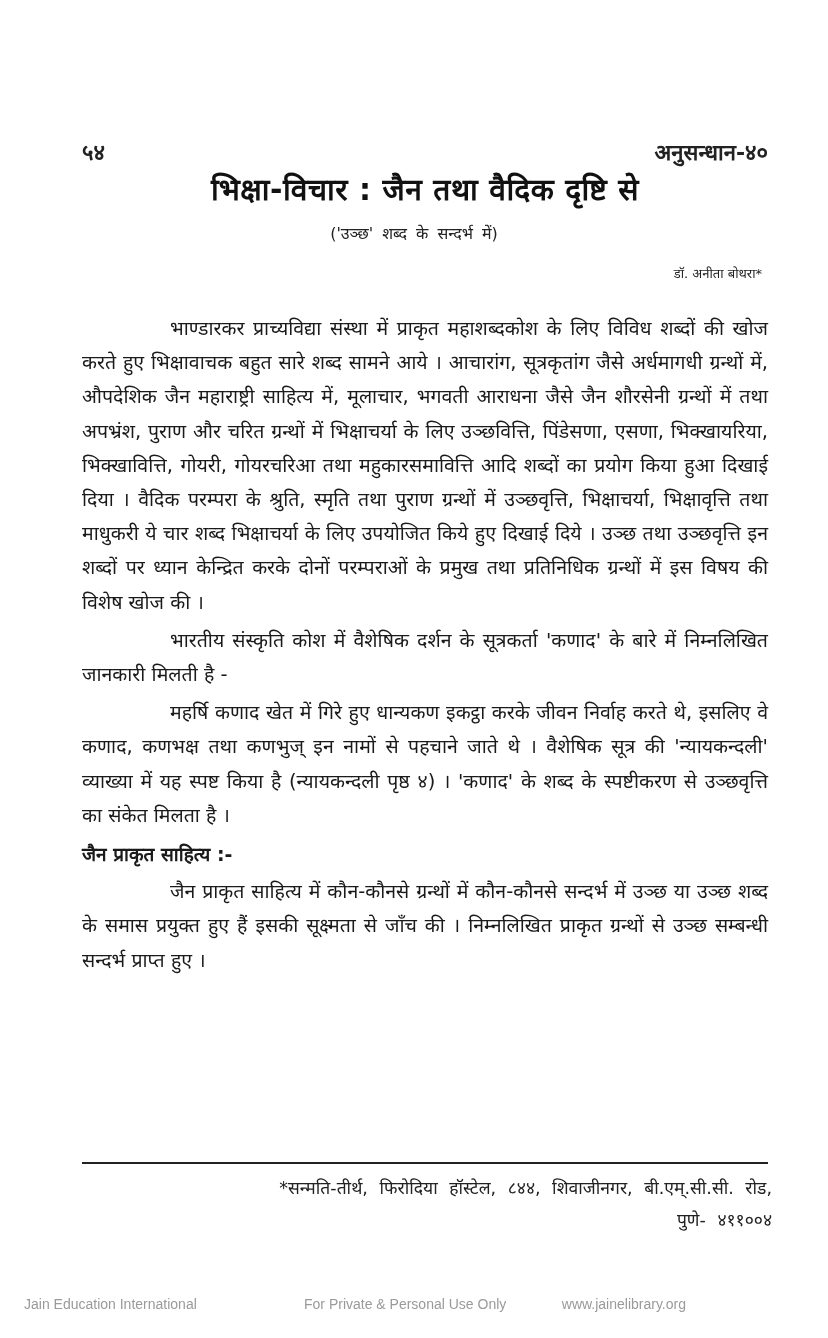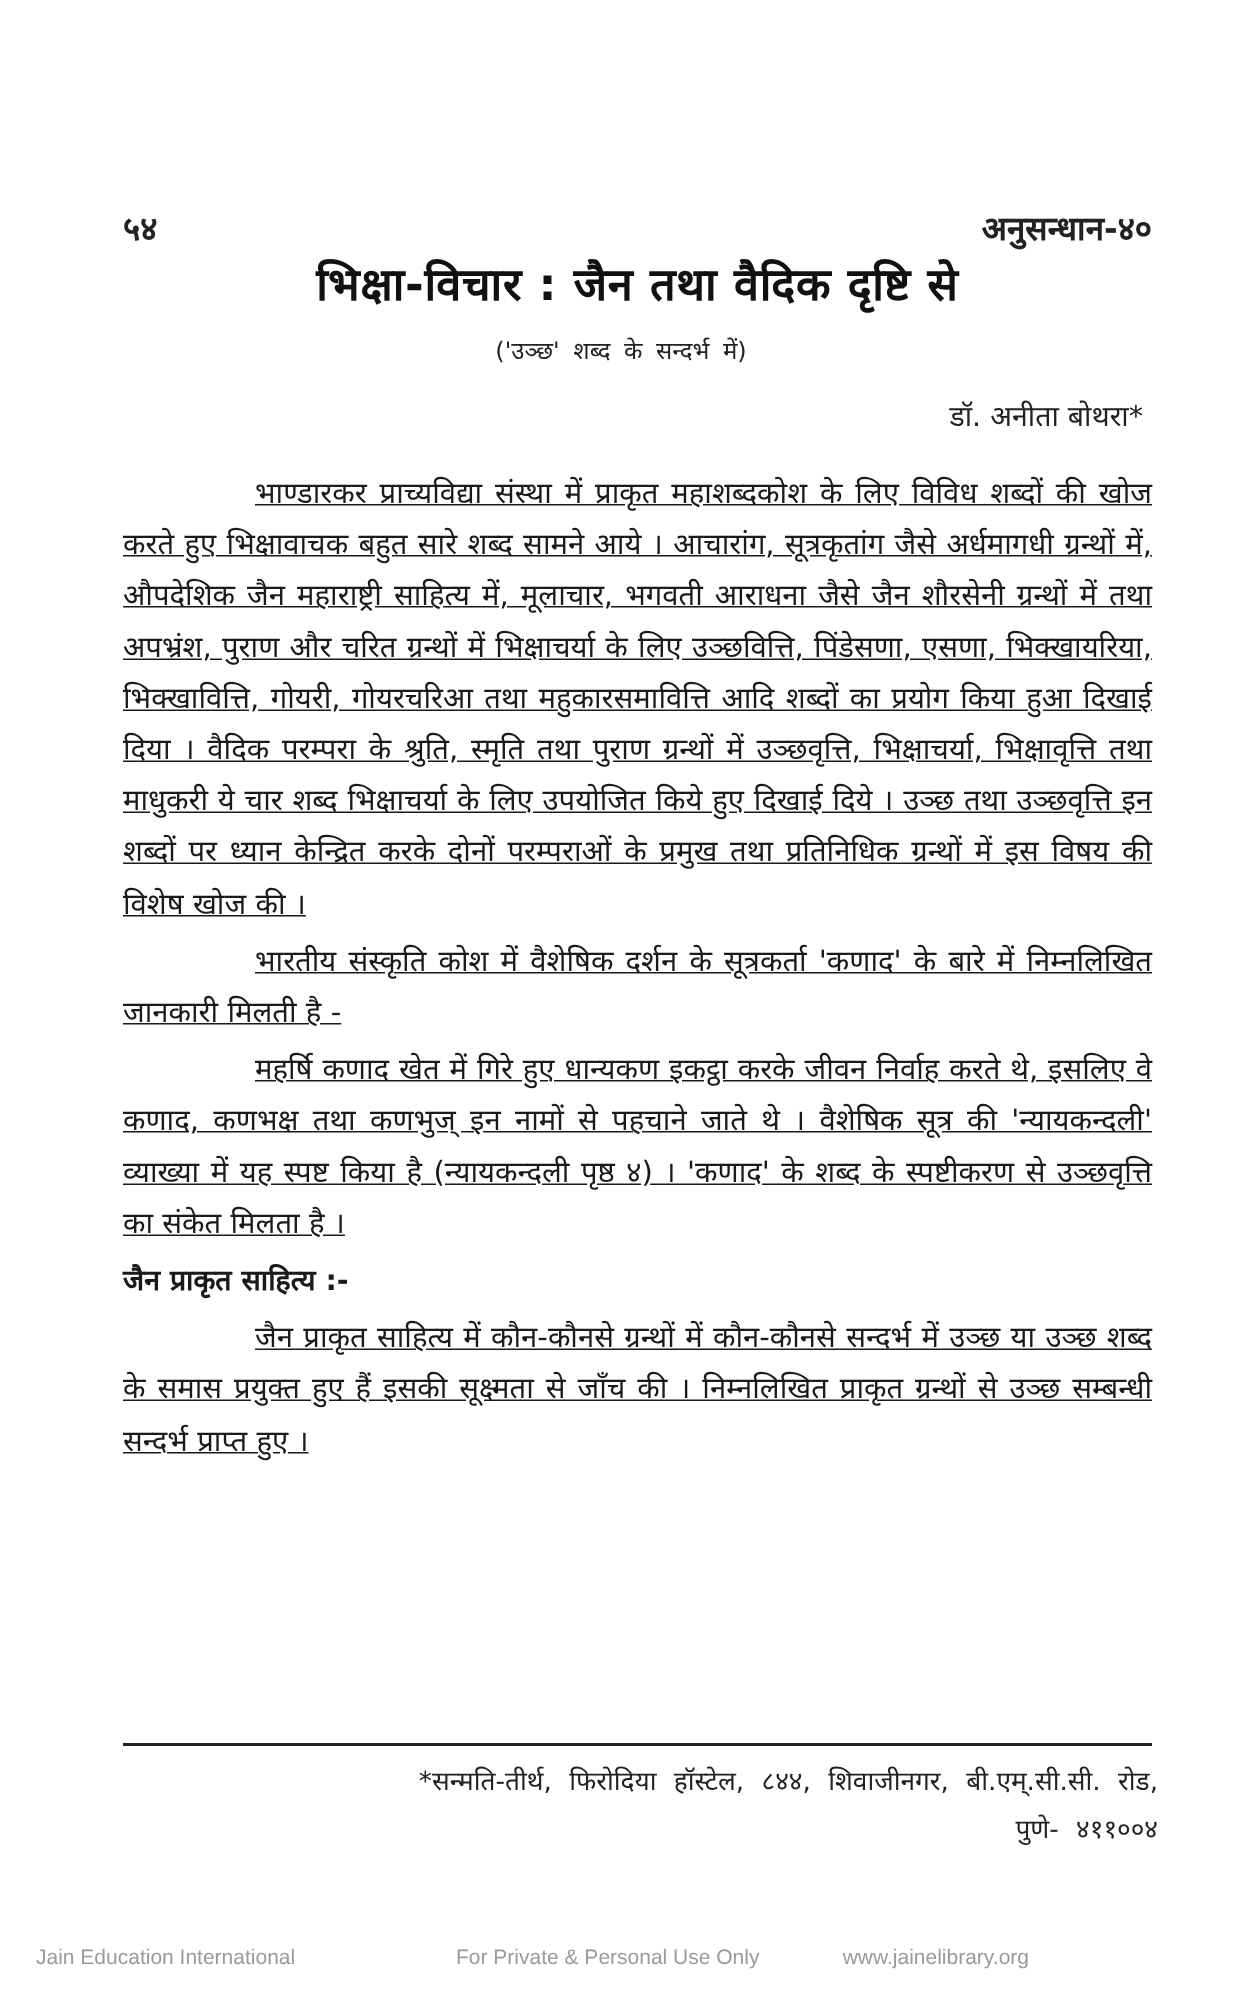--- a/index.html
+++ b/index.html
@@ -20,30 +20,30 @@
     letter-spacing: 0.5px;
     padding-left: 11px;
   }
   .subtitle {
     position: absolute; top: 222px; left: 0; width: 828px;
     text-align: center; font-size: 16px; color: #222;
     word-spacing: 4px;
   }
   .author {
     position: absolute; top: 264px; right: 66px;
-    font-size: 19px; color: #222;
+    font-size: 13px; color: #222;
   }
   .body-text {
     position: absolute; top: 312px; left: 82px; width: 686px;
     font-size: 19.5px; line-height: 34.2px; color: #1a1a1a;
   }
   .body-text p {
     margin: 0; text-align: justify; text-align-last: left;
   }
-  .body-text p.indent { text-indent: 88px; text-decoration: underline; }
+  .body-text p.indent { text-indent: 88px; }
   .body-text p + p { margin-top: 4px; }
   .section-heading {
     font-weight: bold; font-size: 19px; margin: 4px 0 2px 0 !important;
   }
   .footnote-rule {
     position: absolute; top: 1162px; left: 82px; width: 686px; height: 0;
     border-top: 2px solid #222;
   }
   .footnote {
     position: absolute; top: 1172px; left: 82px; width: 690px;

